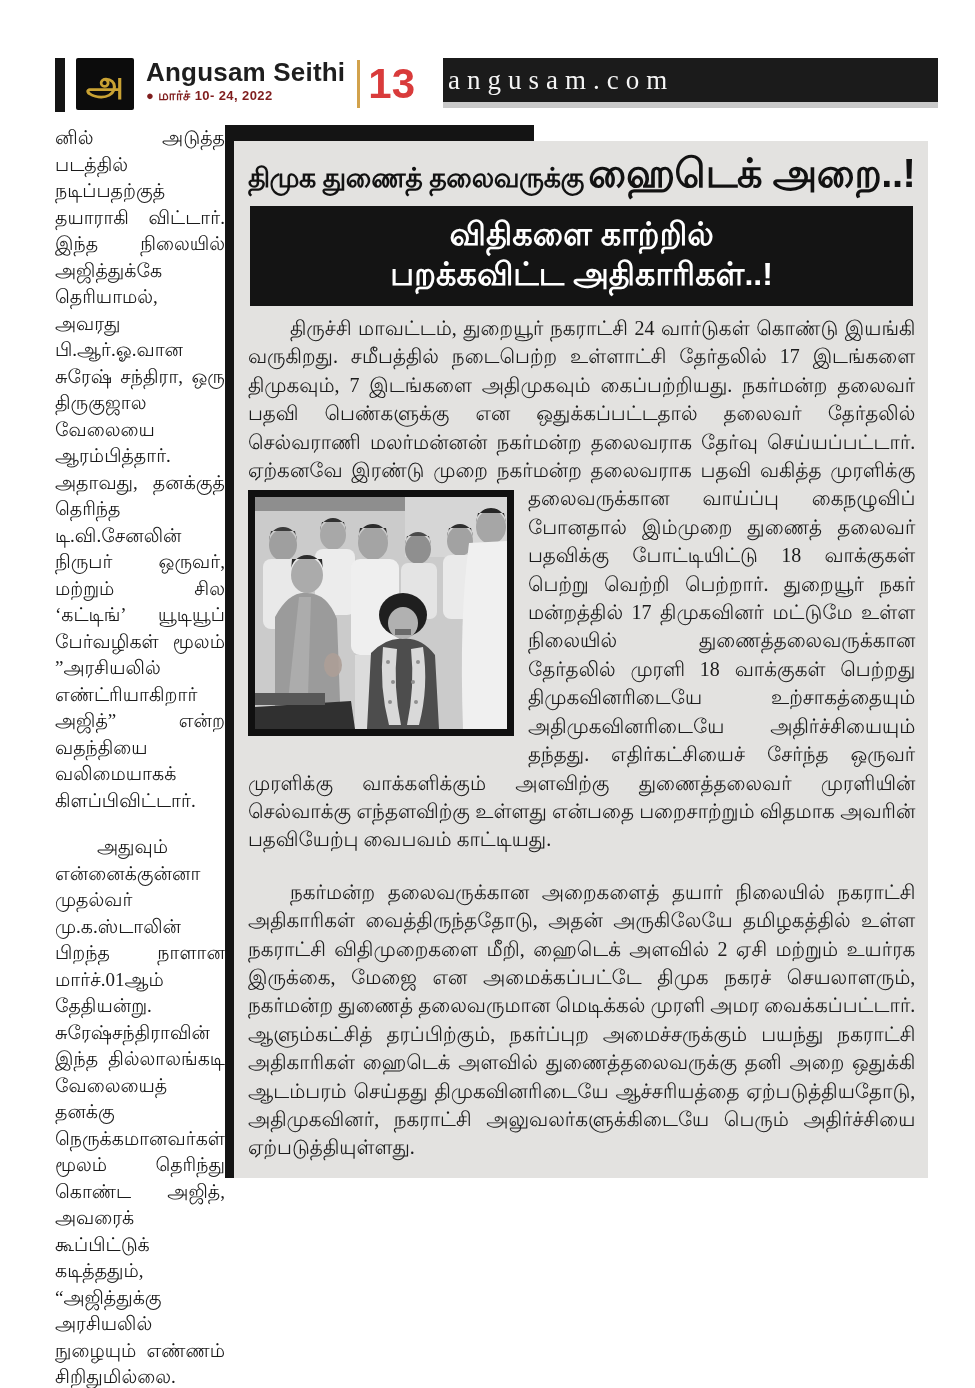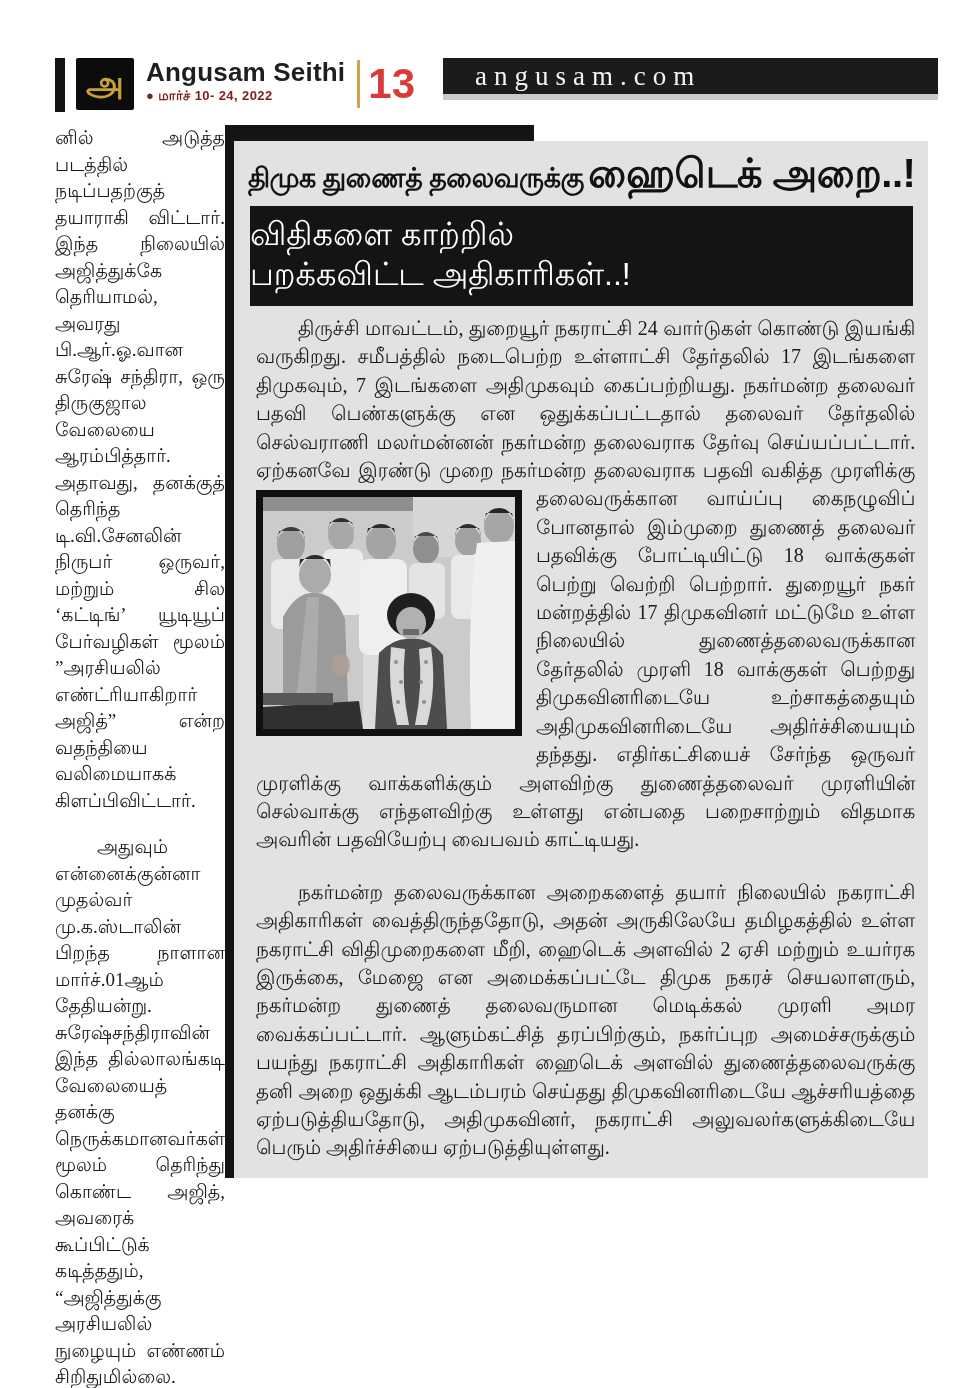--- a/index.html
+++ b/index.html
@@ -11,44 +11,44 @@
   .edge-bar{width:10px;background:#141414;margin-right:11px;}
   .logo{width:58px;height:52px;background:#0c0c0c;display:flex;align-items:center;justify-content:center;
         border-radius:2px;}
   .logo span{color:#c9a233;font-size:34px;font-weight:bold;font-family:"Liberation Serif",serif;line-height:1;}
   .brand-block{margin:1px 10px 0 12px;font-family:"Liberation Sans",sans-serif;}
   .brand{font-size:26px;font-weight:bold;color:#1e1e1e;letter-spacing:.2px;line-height:26px;}
   .date-line{font-size:13px;font-weight:bold;color:#7f1d1d;margin-top:3px;letter-spacing:.4px;}
   .gold-rule{width:3px;background:#d2a24c;margin:2px 8px 4px 2px;}
   .pageno{font-family:"Liberation Sans",sans-serif;font-size:42px;font-weight:bold;color:#d93b3b;
           line-height:52px;margin-right:28px;}
-  .masthead{flex:1;background:#1b1b1b;height:36px;display:flex;justify-content:space-between;align-items:center;
-            padding:0 32px;box-shadow:0 6px 0 #c9c9c9;}
+  .masthead{flex:1;background:#1b1b1b;height:44px;display:flex;justify-content:space-between;align-items:center;
+            padding:0 5px;box-shadow:0 6px 0 #c9c9c9;}
   .site{color:#f5f5f5;font-family:"Liberation Serif",serif;font-size:27px;letter-spacing:7px;}
   .section{color:#ffffff;font-family:"Liberation Sans",sans-serif;font-size:27px;font-weight:bold;}
 
   
   .columns{position:absolute;left:55px;top:125px;width:883px;display:flex;align-items:flex-start;}
   .left-col{width:340px;font-size:19px;line-height:26.5px;text-align:justify;}
   .left-col p{margin:0 0 20px 0;}
   .ind{text-indent:42px;}
 
   
   .right-panel{flex:1;margin-left:0;margin-right:22px;border-left:9px solid #141414;}
   .rp-topbar{height:16px;width:300px;background:#141414;}
   .rp-main{background:#e3e2e0;padding:8px 13px 16px 14px;}
   .headline{margin:2px 0 4px 0;white-space:nowrap;font-family:"Liberation Sans",sans-serif;color:#121212;}
   .headline .pre{font-size:27px;font-weight:800;letter-spacing:-.5px;}
   .headline .big{font-size:40px;font-weight:900;letter-spacing:-.5px;}
-  .subhead-box{background:#141414;color:#ffffff;margin:4px 2px 8px 2px;
-               padding:8px 0 12px 0;font-family:"Liberation Sans",sans-serif;font-weight:400;
+  .subhead-box{background:#141414;color:#ffffff;text-align:center;margin:4px 2px 8px 2px;
+               padding:8px 0 12px 0;font-family:"Liberation Sans",sans-serif;font-weight:700;
                font-size:32px;line-height:40px;white-space:nowrap;}
   .byline{display:flex;align-items:center;gap:8px;margin:2px 0 6px 2px;
           font-family:"Liberation Sans",sans-serif;font-size:27px;font-weight:bold;color:#111;}
-  .rp-body{font-size:20px;line-height:28.4px;text-align:justify;margin-left:8px;}
+  .rp-body{font-size:20px;line-height:28.4px;text-align:justify;}
   .rp-body p{margin:0 0 24px 0;}
   .rp-body p:last-child{margin-bottom:0;}
 
   
   .photo-frame{float:left;width:252px;height:232px;border:7px solid #101010;background:#c4c4c4;
                margin:6px 14px 4px 0;}
   .photo-frame svg{display:block;}
 </style>
 </head>
 <body>

